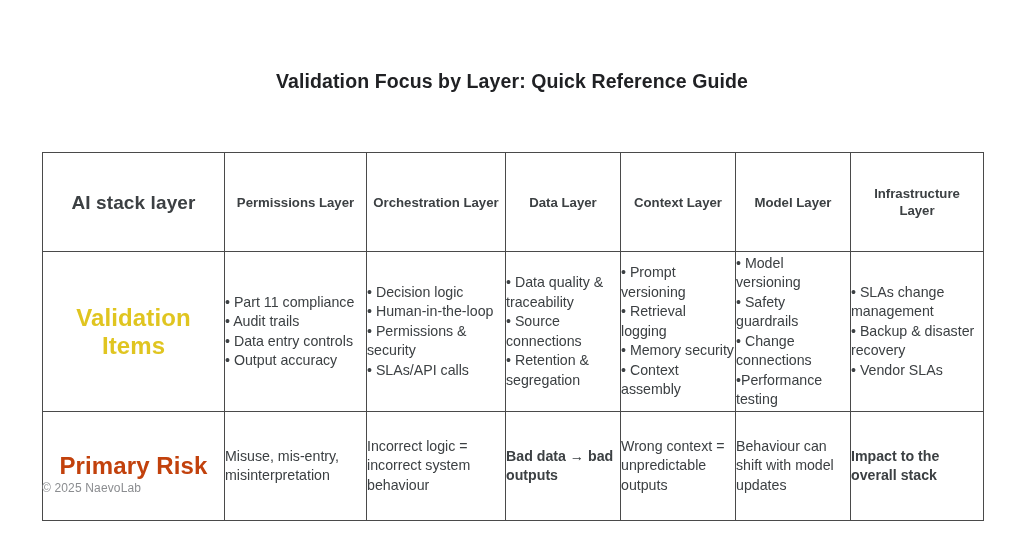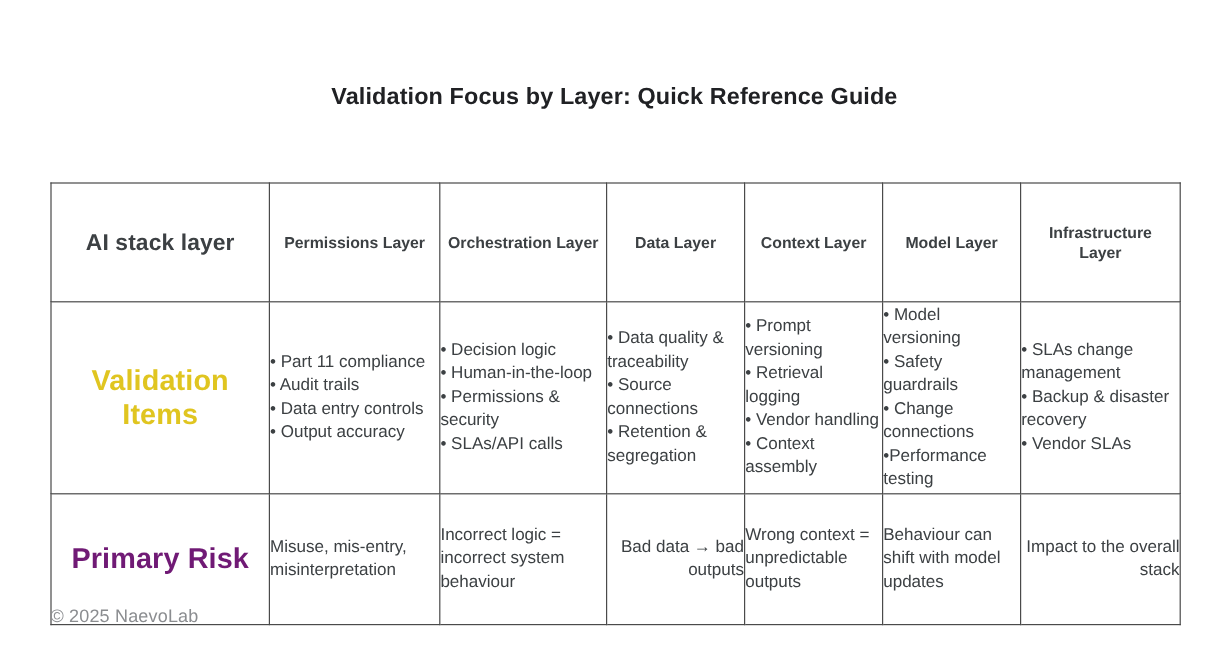--- a/index.html
+++ b/index.html
@@ -82,49 +82,49 @@
   tr.items-row td { height: 159px; }
   tr.risk-row  td { height: 108px; }
 
   td.row-label {
     text-align: center;
     font-weight: bold;
     font-size: 24px;
     letter-spacing: 0.1px;
   }
   td.row-label.items  { color: #E0C520; }
-  td.row-label.risk   { color: #701a75; }
+  td.row-label.risk   { color: #c2410c; }
 
   td.cell {
     font-size: 14.2px;
     line-height: 19.5px;
     color: #3c4043;
     padding: 6px 11px;
   }
   td.cell.left   { text-align: left; }
-  td.cell.center { text-align: right; }
+  td.cell.center { text-align: left; font-weight: bold; }
 
   .cell-list {
     margin: 0;
     padding: 0;
     list-style: none;
   }
   .cell-list li {
     margin: 0;
     padding: 0;
   }
   .cell-text {
     margin: 0;
   }
 
   .footer {
     position: absolute;
     left: 42px;
-    top: 505px;
-    font-size: 15px;
+    top: 481px;
+    font-size: 12px;
     color: #8b8d90;
     letter-spacing: 0.15px;
   }
 </style>
 </head>
 <body>
 
 <div class="page">
 
   <div class="title">Validation Focus by Layer: Quick Reference Guide</div>
@@ -175,21 +175,21 @@
             <ul class="cell-list">
               <li>• Data quality &amp; traceability</li>
               <li>• Source connections</li>
               <li>• Retention &amp; segregation</li>
             </ul>
           </td>
           <td class="cell left">
             <ul class="cell-list">
               <li>• Prompt versioning</li>
               <li>• Retrieval logging</li>
-              <li>• Vendor handling</li>
+              <li>• Memory security</li>
               <li>• Context assembly</li>
             </ul>
           </td>
           <td class="cell left">
             <ul class="cell-list">
               <li>• Model versioning</li>
               <li>• Safety guardrails</li>
               <li>• Change connections</li>
               <li>•Performance testing</li>
             </ul>

